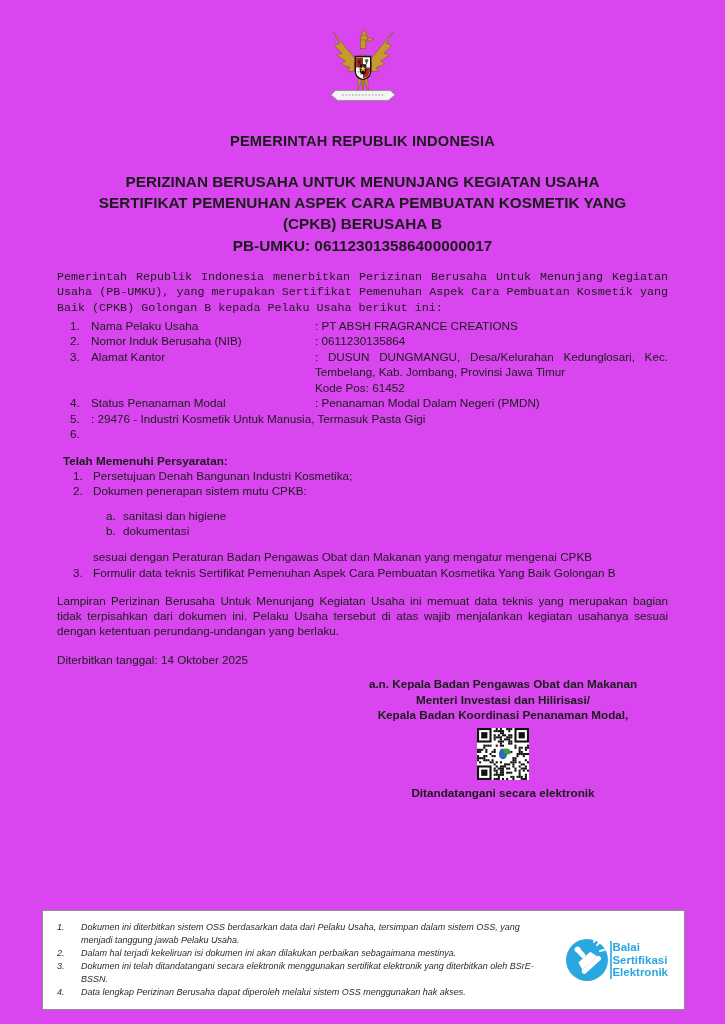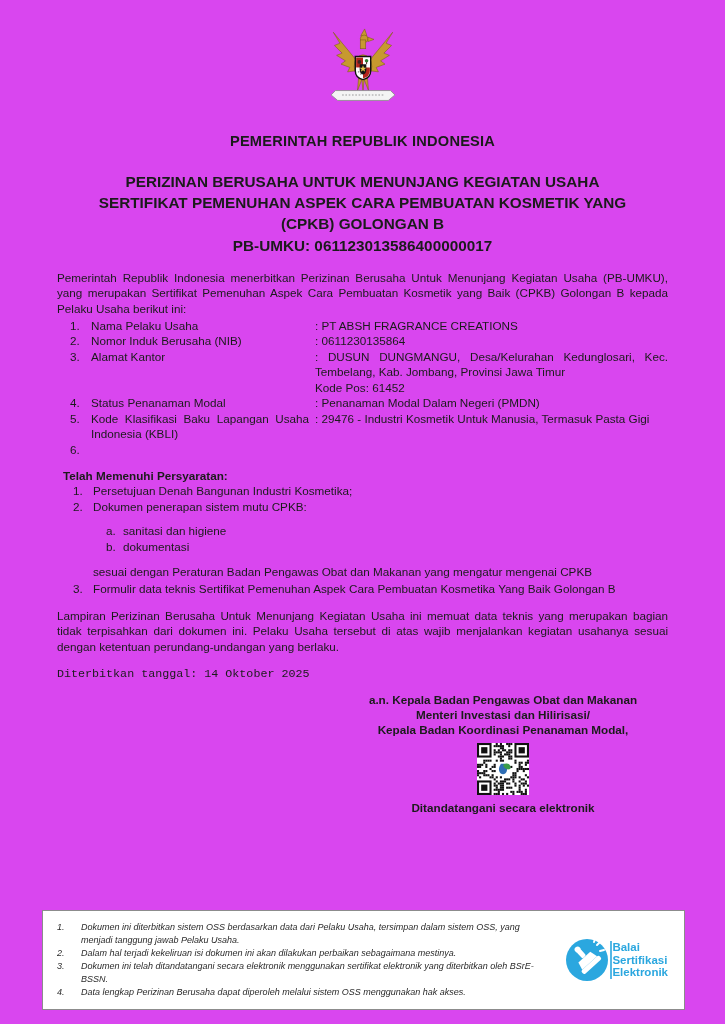--- a/index.html
+++ b/index.html
@@ -10,39 +10,39 @@
     font-size:11.7px; line-height:1.32;
   }
   .content { padding:26px 57px 0 57px; }
 
   .emblem-wrap { text-align:center; height:84px; margin-bottom:22px; }
 
   .gov-title { text-align:center; font-weight:bold; font-size:14.6px; margin-bottom:20px; letter-spacing:.2px; }
 
   .doc-title { text-align:center; font-weight:bold; font-size:15.3px; line-height:1.38; margin-bottom:14px; }
 
-  .intro { text-align:justify; margin-bottom:2px; }
+  .intro { text-align:justify; margin-bottom:2px;font-family:Liberation Mono, monospace; }
 
   .details { }
   .drow { display:flex; }
   .drow .no  { flex:none; width:21px; padding-left:13px; box-sizing:content-box; }
   .drow .lbl { flex:none; width:218px; padding-right:6px; text-align:justify; }
   .drow .val { flex:1; text-align:justify; }
   .val2:empty { display:none; }
 
   .req-heading { font-weight:bold; margin:11px 0 0 6px; }
   .req-item { display:flex; margin-left:16px; }
   .req-item .mk { flex:none; width:20px; }
   .req-sub { margin:9px 0 0 49px; }
   .req-sub .srow { display:flex; }
   .req-sub .mk { flex:none; width:17px; }
   .req-note { margin:10px 0 0 36px; }
 
   .closing { text-align:justify; margin-top:12px; }
-  .issued { margin-top:13px;font-family:Liberation Mono, monospace; }
+  .issued { margin-top:13px; }
 
   .sig-block { width:330px; margin:9px 0 0 auto; text-align:center; font-weight:bold; line-height:1.3; }
   .qr-box { width:52px; height:52px; margin:6px auto 5px auto; }
   .esign { font-weight:bold; }
 
   .printed { margin:4px 0 0 8px; }
 
   .footer-box {
     position:absolute; left:42px; right:40px; bottom:14px;
     border:1px solid #8c8c8c; background:#fff;
@@ -96,21 +96,21 @@
         <path d="M54 68 H66 V78 Q66 85 60 87 Q54 85 54 78 Z" fill="#141414"></path>
         <path d="M60 70 L61.6 74.6 L66.3 74.6 L62.5 77.4 L64 82 L60 79.2 L56 82 L57.5 77.4 L53.7 74.6 L58.4 74.6 Z" fill="#E8C547"></path>
       </svg>
     </div>
 
     <div class="gov-title">PEMERINTAH REPUBLIK INDONESIA</div>
 
     <div class="doc-title">
       <div>PERIZINAN BERUSAHA UNTUK MENUNJANG KEGIATAN USAHA</div>
       <div>SERTIFIKAT PEMENUHAN ASPEK CARA PEMBUATAN KOSMETIK YANG</div>
-      <div>(CPKB) GOLONGAN B</div>
+      <div>(CPKB) BERUSAHA B</div>
       <div>PB-UMKU: 061123013586400000017</div>
     </div>
 
     <div class="intro">Pemerintah Republik Indonesia menerbitkan Perizinan Berusaha Untuk Menunjang Kegiatan Usaha (PB-UMKU), yang merupakan Sertifikat Pemenuhan Aspek Cara Pembuatan Kosmetik yang Baik (CPKB) Golongan B kepada Pelaku Usaha berikut ini:</div>
 
     <div class="details">
       <div class="drow">
         <span class="no">1.</span>
         <span class="lbl">Nama Pelaku Usaha</span>
         <span class="val"><span>: PT ABSH FRAGRANCE CREATIONS</span><span class="val2" style="display:block"></span></span>
@@ -125,21 +125,20 @@
         <span class="lbl">Alamat Kantor</span>
         <span class="val"><span>: DUSUN DUNGMANGU, Desa/Kelurahan Kedunglosari, Kec. Tembelang, Kab. Jombang, Provinsi Jawa Timur</span><span class="val2" style="display:block">Kode Pos: 61452</span></span>
       </div>
       <div class="drow">
         <span class="no">4.</span>
         <span class="lbl">Status Penanaman Modal</span>
         <span class="val"><span>: Penanaman Modal Dalam Negeri (PMDN)</span><span class="val2" style="display:block"></span></span>
       </div>
       <div class="drow">
         <span class="no">5.</span>
-        <span class="lbl">Kode Klasifikasi Baku Lapangan Usaha Indonesia (KBLI)</span>
         <span class="val"><span>: 29476 - Industri Kosmetik Untuk Manusia, Termasuk Pasta Gigi</span><span class="val2" style="display:block"></span></span>
       </div>
       <div class="drow">
         <span class="no">6.</span>
       </div>
     </div>
 
     <div class="req-heading">Telah Memenuhi Persyaratan:</div>
 
     <div class="req-item">

